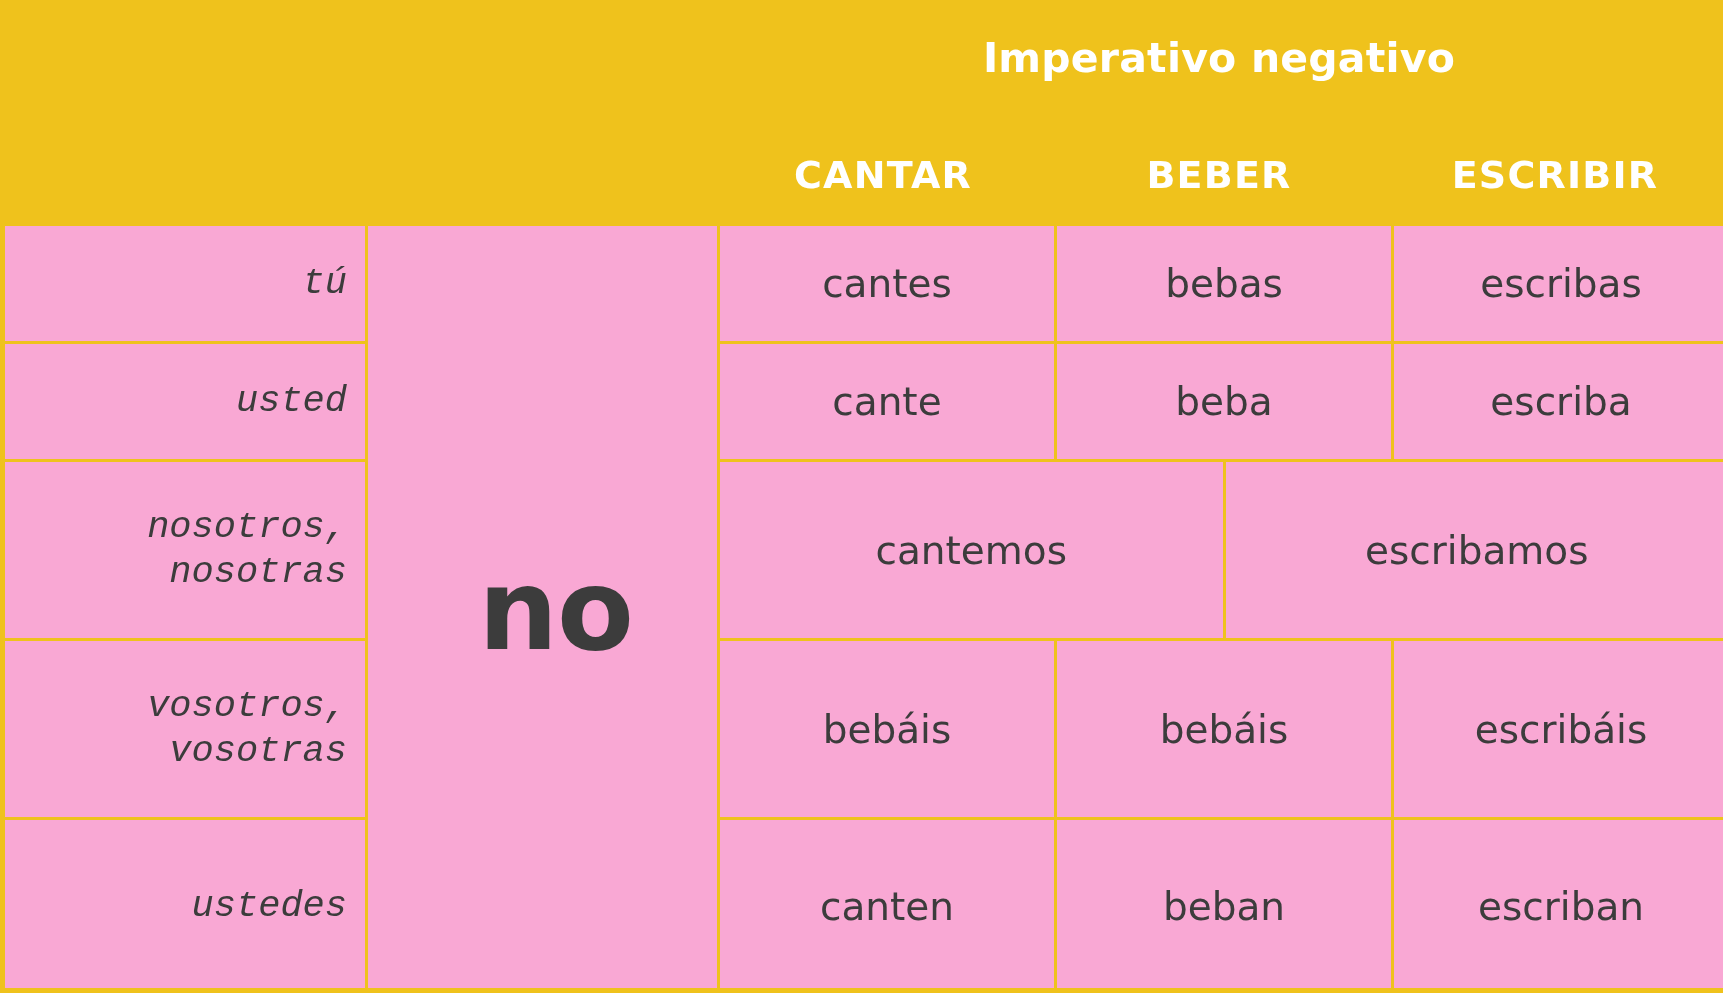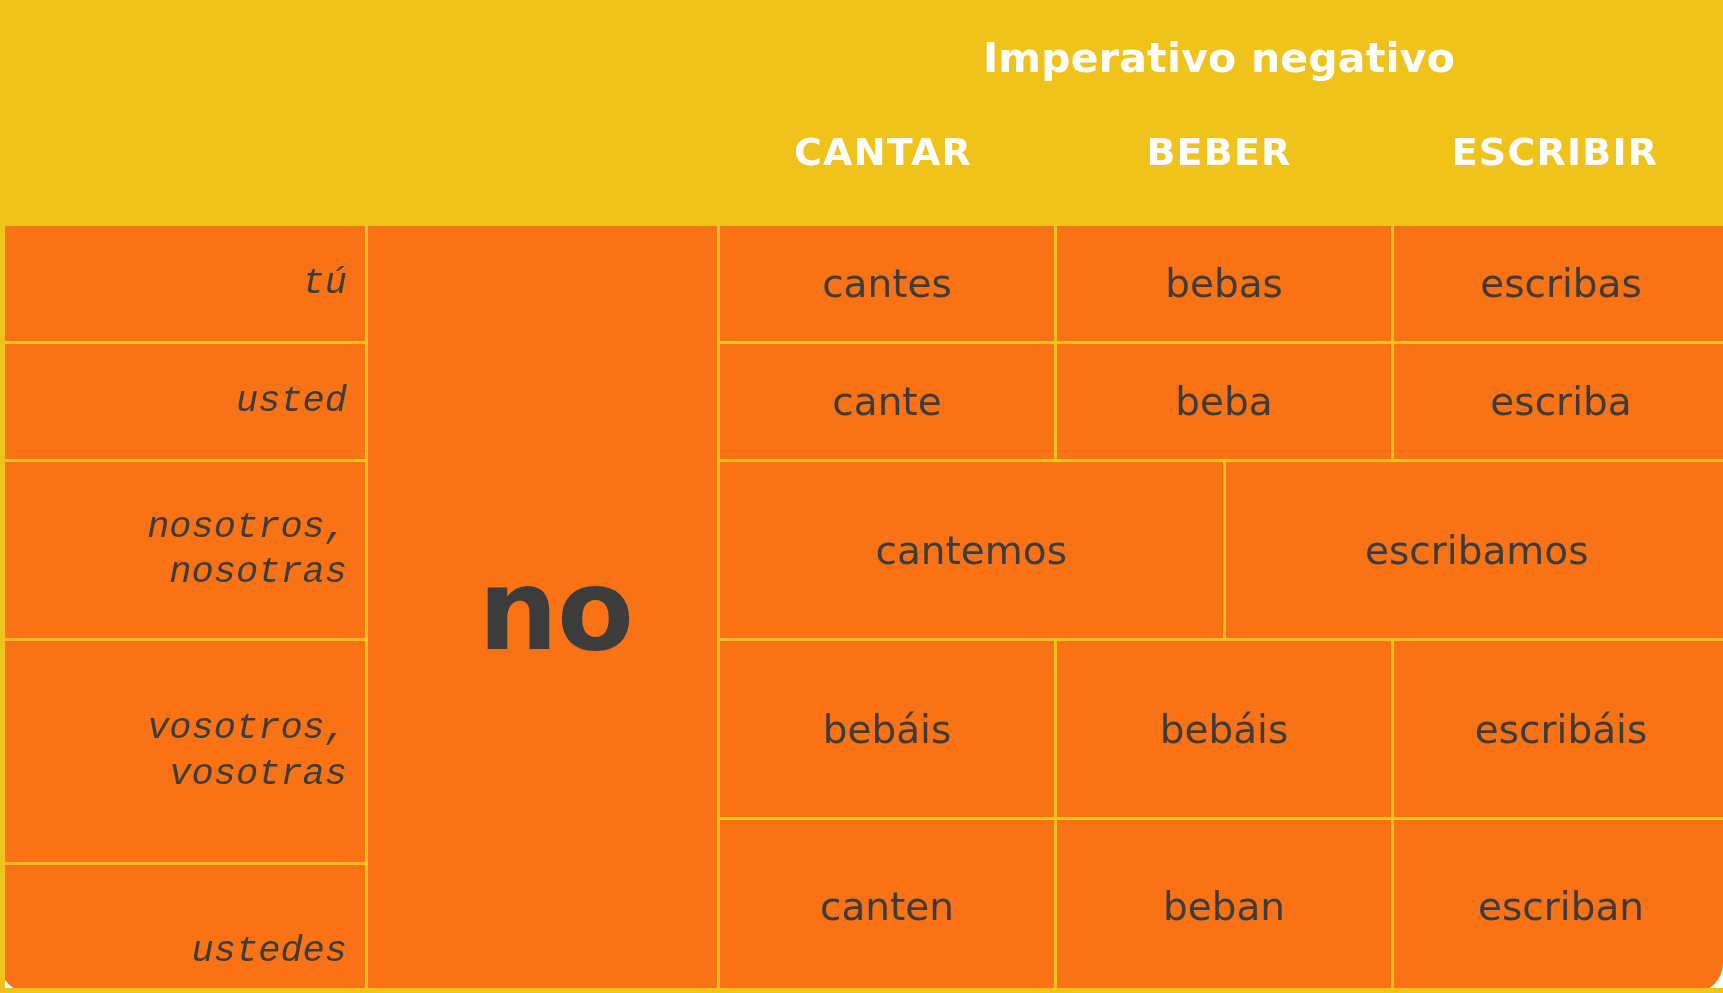--- a/index.html
+++ b/index.html
@@ -11,23 +11,22 @@
     width: 1723px;
     height: 993px;
     font-family: "DejaVu Sans", "Liberation Sans", sans-serif;
     overflow: hidden;
   }
 
   .sheet {
     position: relative;
     width: 1723px;
     height: 993px;
-    background: #f97316;
-    box-sizing: border-box;
-    border-radius: 30px;
+    background: #f9a8d4;
+    box-sizing: border-box;
   }
 
   
   .header-band {
     position: absolute;
     left: 0;
     top: 0;
     width: 1723px;
     height: 226px;
     background: var(--accent);
@@ -43,21 +42,21 @@
     color: #ffffff;
     font-weight: bold;
     font-size: 41px;
     letter-spacing: 0.2px;
     white-space: nowrap;
   }
 
   .header-verbs {
     position: absolute;
     left: 715px;
-    top: 128px;
+    top: 151px;
     width: 1008px;
     height: 60px;
     display: flex;
   }
   .header-verb {
     flex: 1 1 0;
     text-align: center;
     color: #ffffff;
     font-weight: bold;
     font-size: 38px;
@@ -181,21 +180,21 @@
         <span class="stack">
           <span>usted</span>
         </span>
       </div>
       <div class="pronoun-cell" style="height: 179px;">
         <span class="stack">
           <span>nosotros,</span><br>
           <span>nosotras</span>
         </span>
       </div>
-      <div class="pronoun-cell" style="height: 224px; padding-left: 28px;">
+      <div class="pronoun-cell" style="height: 179px; padding-left: 28px;">
         <span class="stack">
           <span>vosotros,</span><br>
           <span>vosotras</span>
         </span>
       </div>
       <div class="pronoun-cell" style="height: 173px;">
         <span class="stack">
           <span>ustedes</span>
         </span>
       </div>

